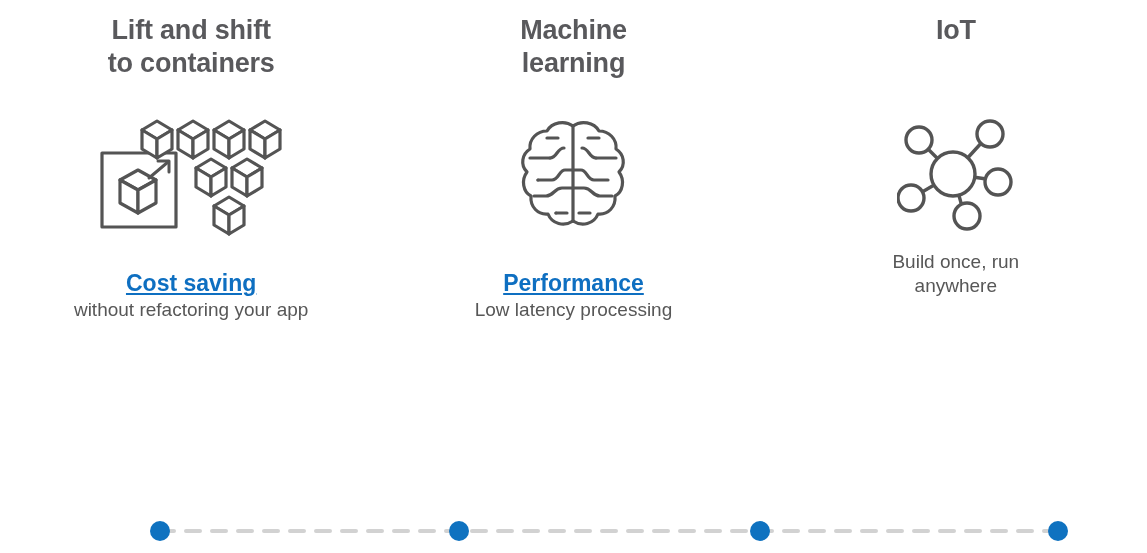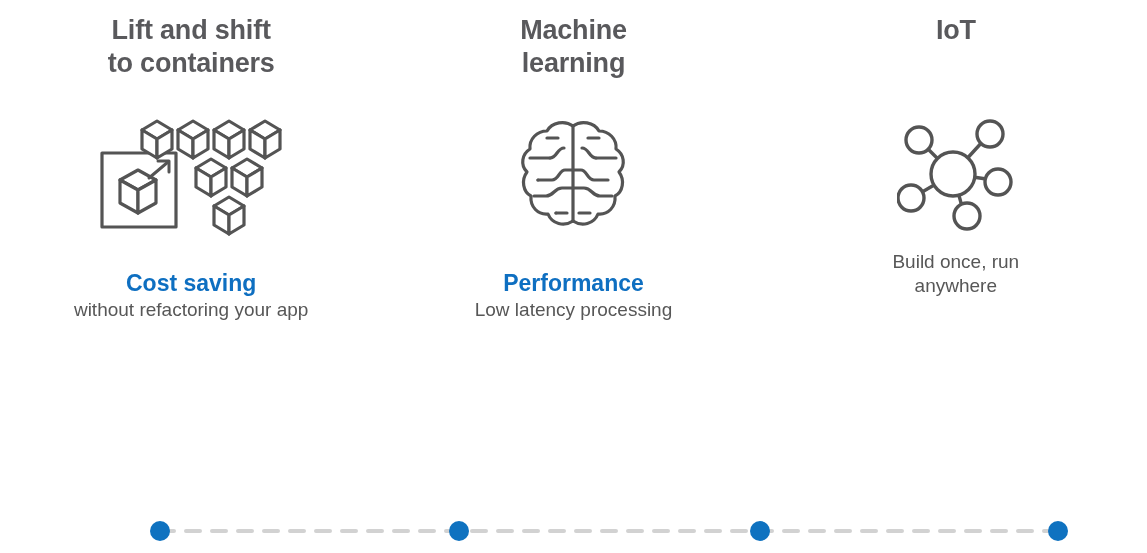--- a/index.html
+++ b/index.html
@@ -57,20 +57,21 @@
     margin-top: 14px;
   }
 
   .benefit-title {
     font-size: 23px;
     font-weight: bold;
     color: #0e6fc1;
     text-align: center;
     margin-top: 20px;
     line-height: 1.2;
+    text-decoration: underline;
   }
 
   .benefit-desc {
     font-size: 19px;
     color: #575757;
     text-align: center;
     line-height: 1.28;
     white-space: pre-line;
     max-width: 270px;
   }

